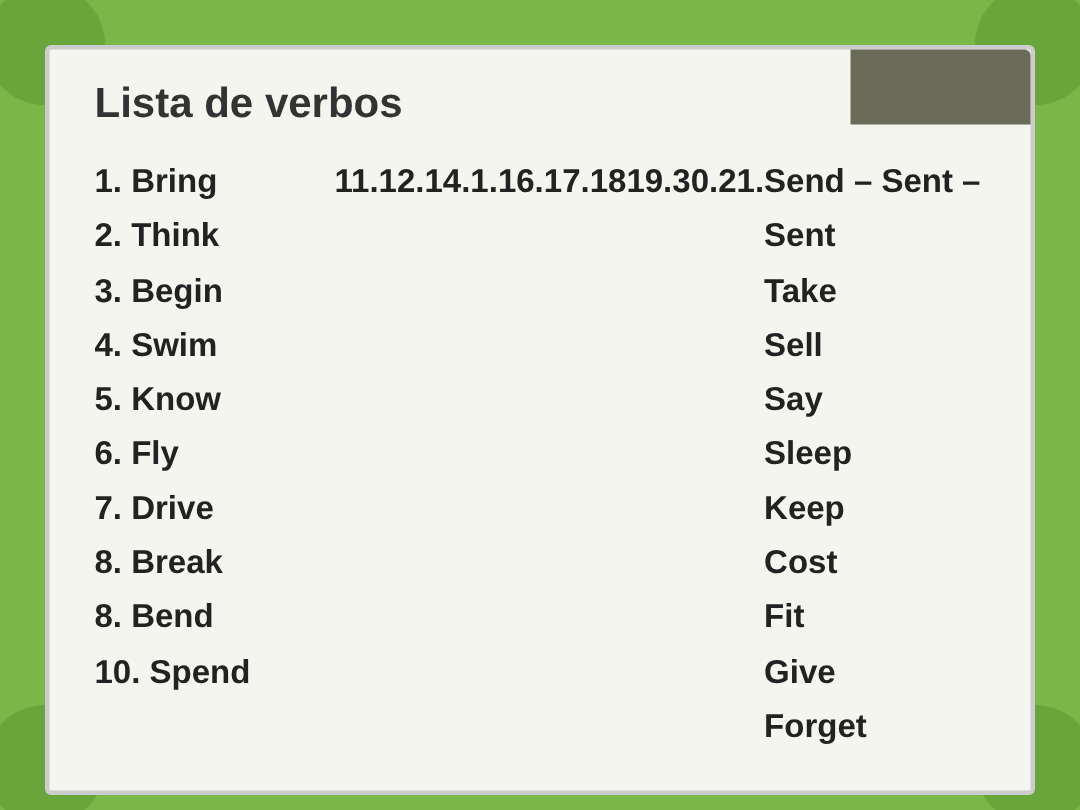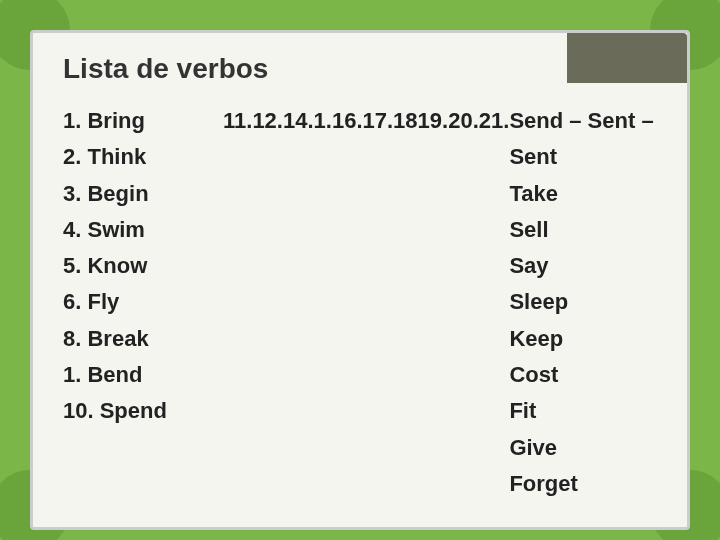--- a/index.html
+++ b/index.html
@@ -121,36 +121,37 @@
 
     <div class="columns-wrapper">
 
       <div class="left-col">
       <div class="list-item">1.  Bring</div>
           <div class="list-item">2.  Think</div>
           <div class="list-item">3.  Begin</div>
           <div class="list-item">4.  Swim</div>
           <div class="list-item">5.  Know</div>
           <div class="list-item">6.  Fly</div>
+          <div class="list-item">7.  Drive</div>
           <div class="list-item">8.  Break</div>
-          <div class="list-item">1.  Bend</div>
+          <div class="list-item">8.  Bend</div>
           <div class="list-item">10. Spend</div>
         </div>
 
       <div class="right-col">
         <div class="number-col">
         <div class="list-item">11.</div>
             <div class="list-item">12.</div>
             <div class="list-item">14.</div>
             <div class="list-item">1.</div>
             <div class="list-item">16.</div>
             <div class="list-item">17.</div>
             <div class="list-item">18</div>
             <div class="list-item">19.</div>
-            <div class="list-item">20.</div>
+            <div class="list-item">30.</div>
             <div class="list-item">21.</div>
           </div>
         <div class="word-col">
         <div class="list-item">Send – Sent – Sent</div>
             <div class="list-item">Take</div>
             <div class="list-item">Sell</div>
             <div class="list-item">Say</div>
             <div class="list-item">Sleep</div>
             <div class="list-item">Keep</div>
             <div class="list-item">Cost</div>

